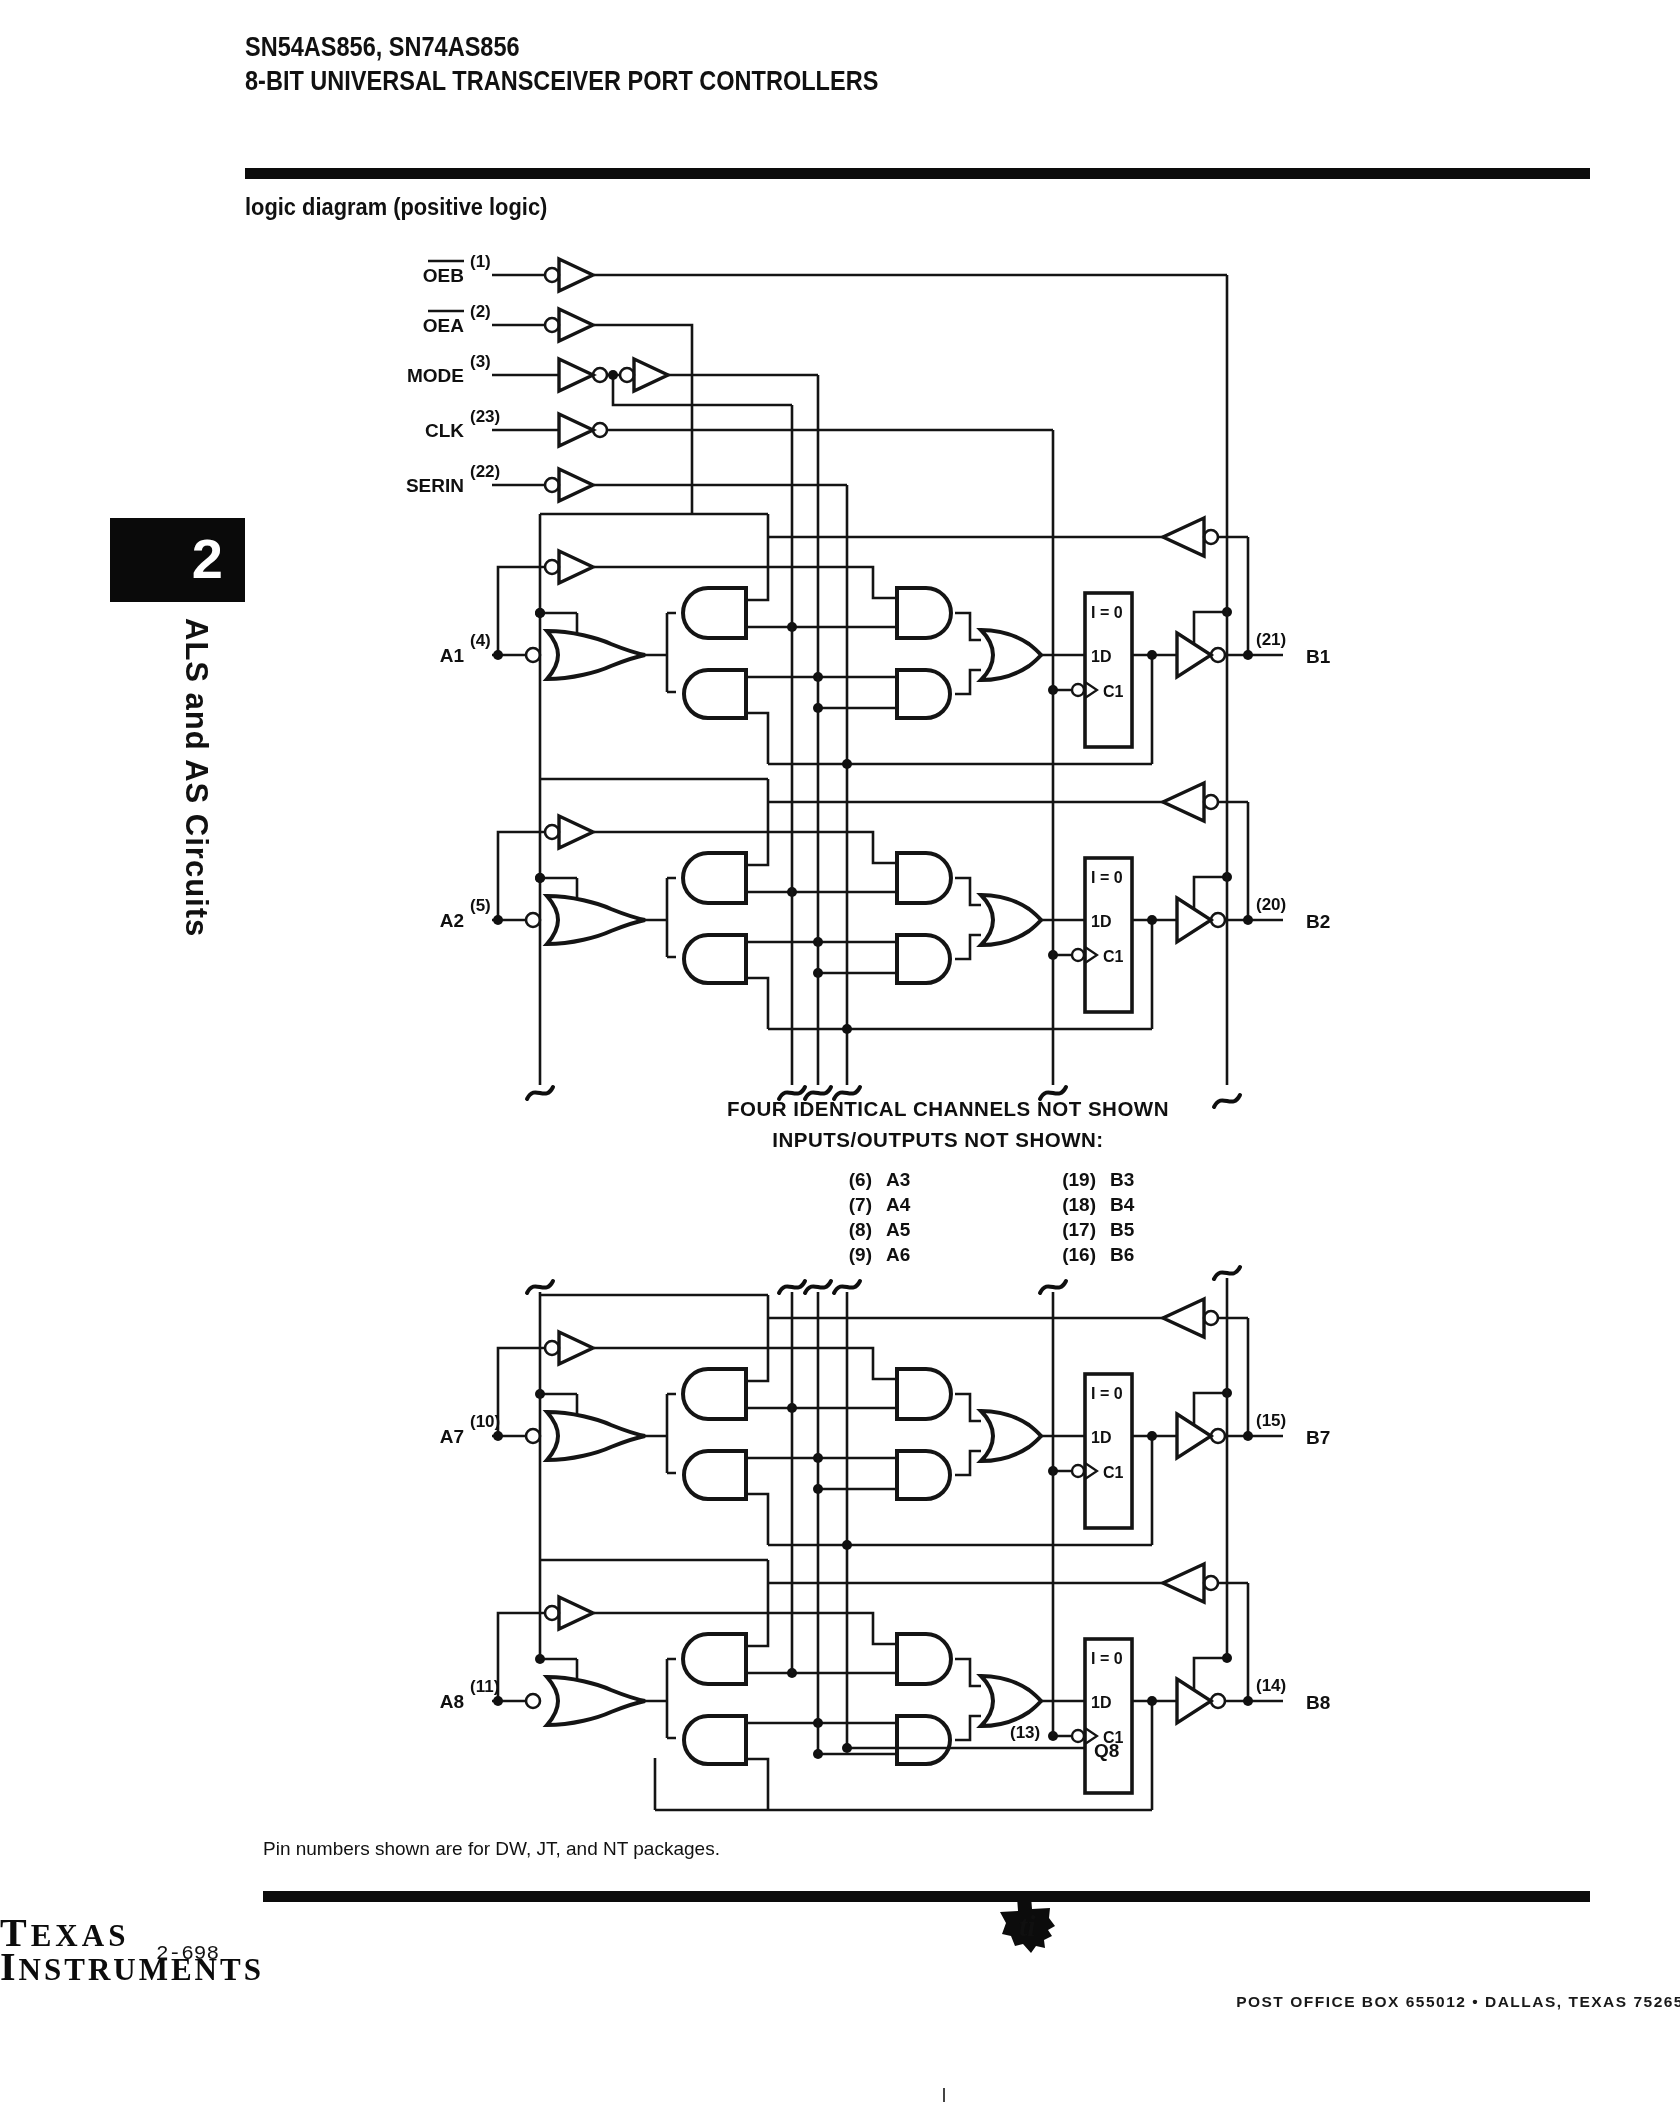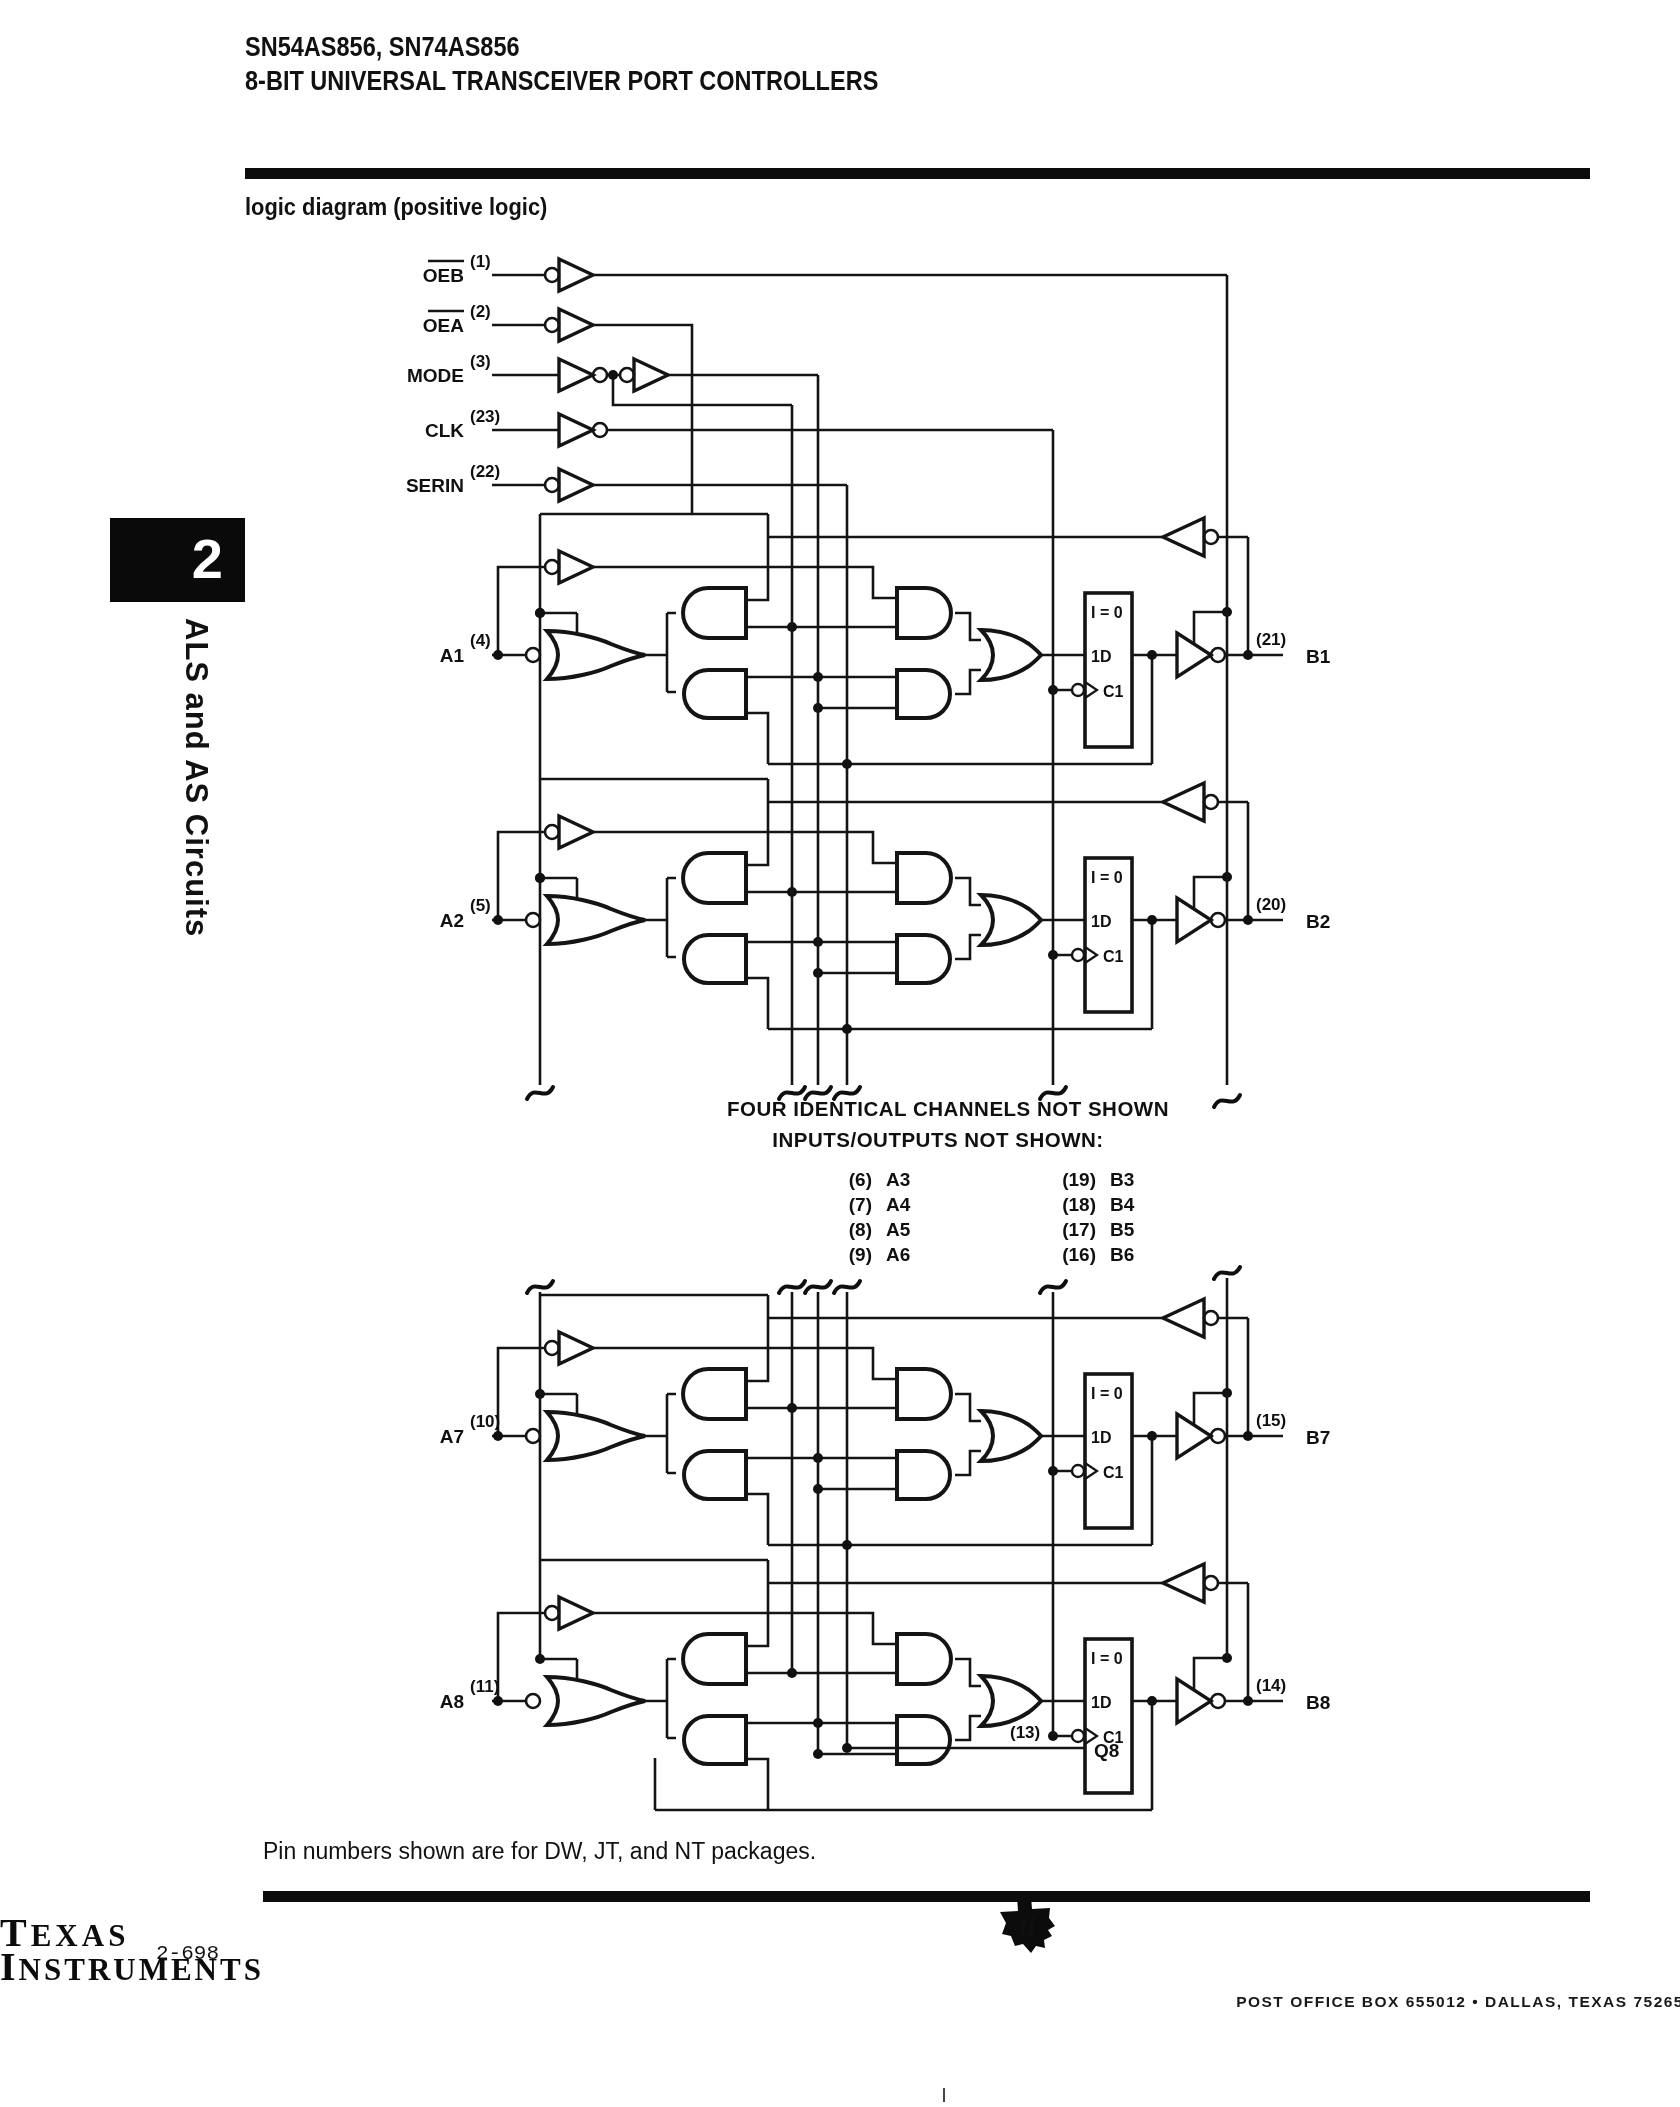--- a/index.html
+++ b/index.html
@@ -8,21 +8,21 @@
   .hdr{position:absolute;left:245px;top:30px;width:1100px;}
   .hdr .t1,.hdr .t2{font-weight:bold;font-size:28px;letter-spacing:0px;
         transform:scaleX(0.84);transform-origin:left;white-space:nowrap;line-height:34px;}
   .rule{position:absolute;background:#0c0c0c;}
   .secTitle{position:absolute;left:245px;top:194px;font-size:23px;font-weight:bold;
         transform:scaleX(0.95);transform-origin:left;}
   .tab{position:absolute;left:110px;top:518px;width:135px;height:84px;background:#0a0a0a;}
   .tab span{position:absolute;right:22px;top:8px;color:#fff;font-size:56px;font-weight:bold;}
   .tabLabel{position:absolute;left:178px;top:618px;font-size:31px;font-weight:bold;
         writing-mode:vertical-rl;letter-spacing:1px;white-space:nowrap;}
-  .note{position:absolute;left:263px;top:1838px;font-size:23px;}
+  .note{position:absolute;left:263px;top:1838px;font-size:19px;}
   .pageNum{position:absolute;left:156px;top:1942px;font-size:21px;font-family:Liberation Mono, monospace;}
   .brand{position:absolute;left:0;top:1918px;width:1840px;
         font-family:"Liberation Serif",serif;color:#0c0c0c;}
   .brand .b1{font-size:31px;font-weight:bold;letter-spacing:4px;line-height:30px;}
   .brand .b2{font-size:31px;font-weight:bold;letter-spacing:3px;line-height:32px;}
   .brand .b1::first-letter,.brand .b2::first-letter{font-size:40px;}
   .brandWrap{position:absolute;left:0px;top:0px;width:1680px;}
   .addr{position:absolute;left:4px;top:1993px;width:1680px;text-align:right;
         font-size:15.5px;letter-spacing:1.5px;font-weight:bold;color:#191919;}
   svg text{font-family:"Liberation Sans",sans-serif;fill:#101010;}

